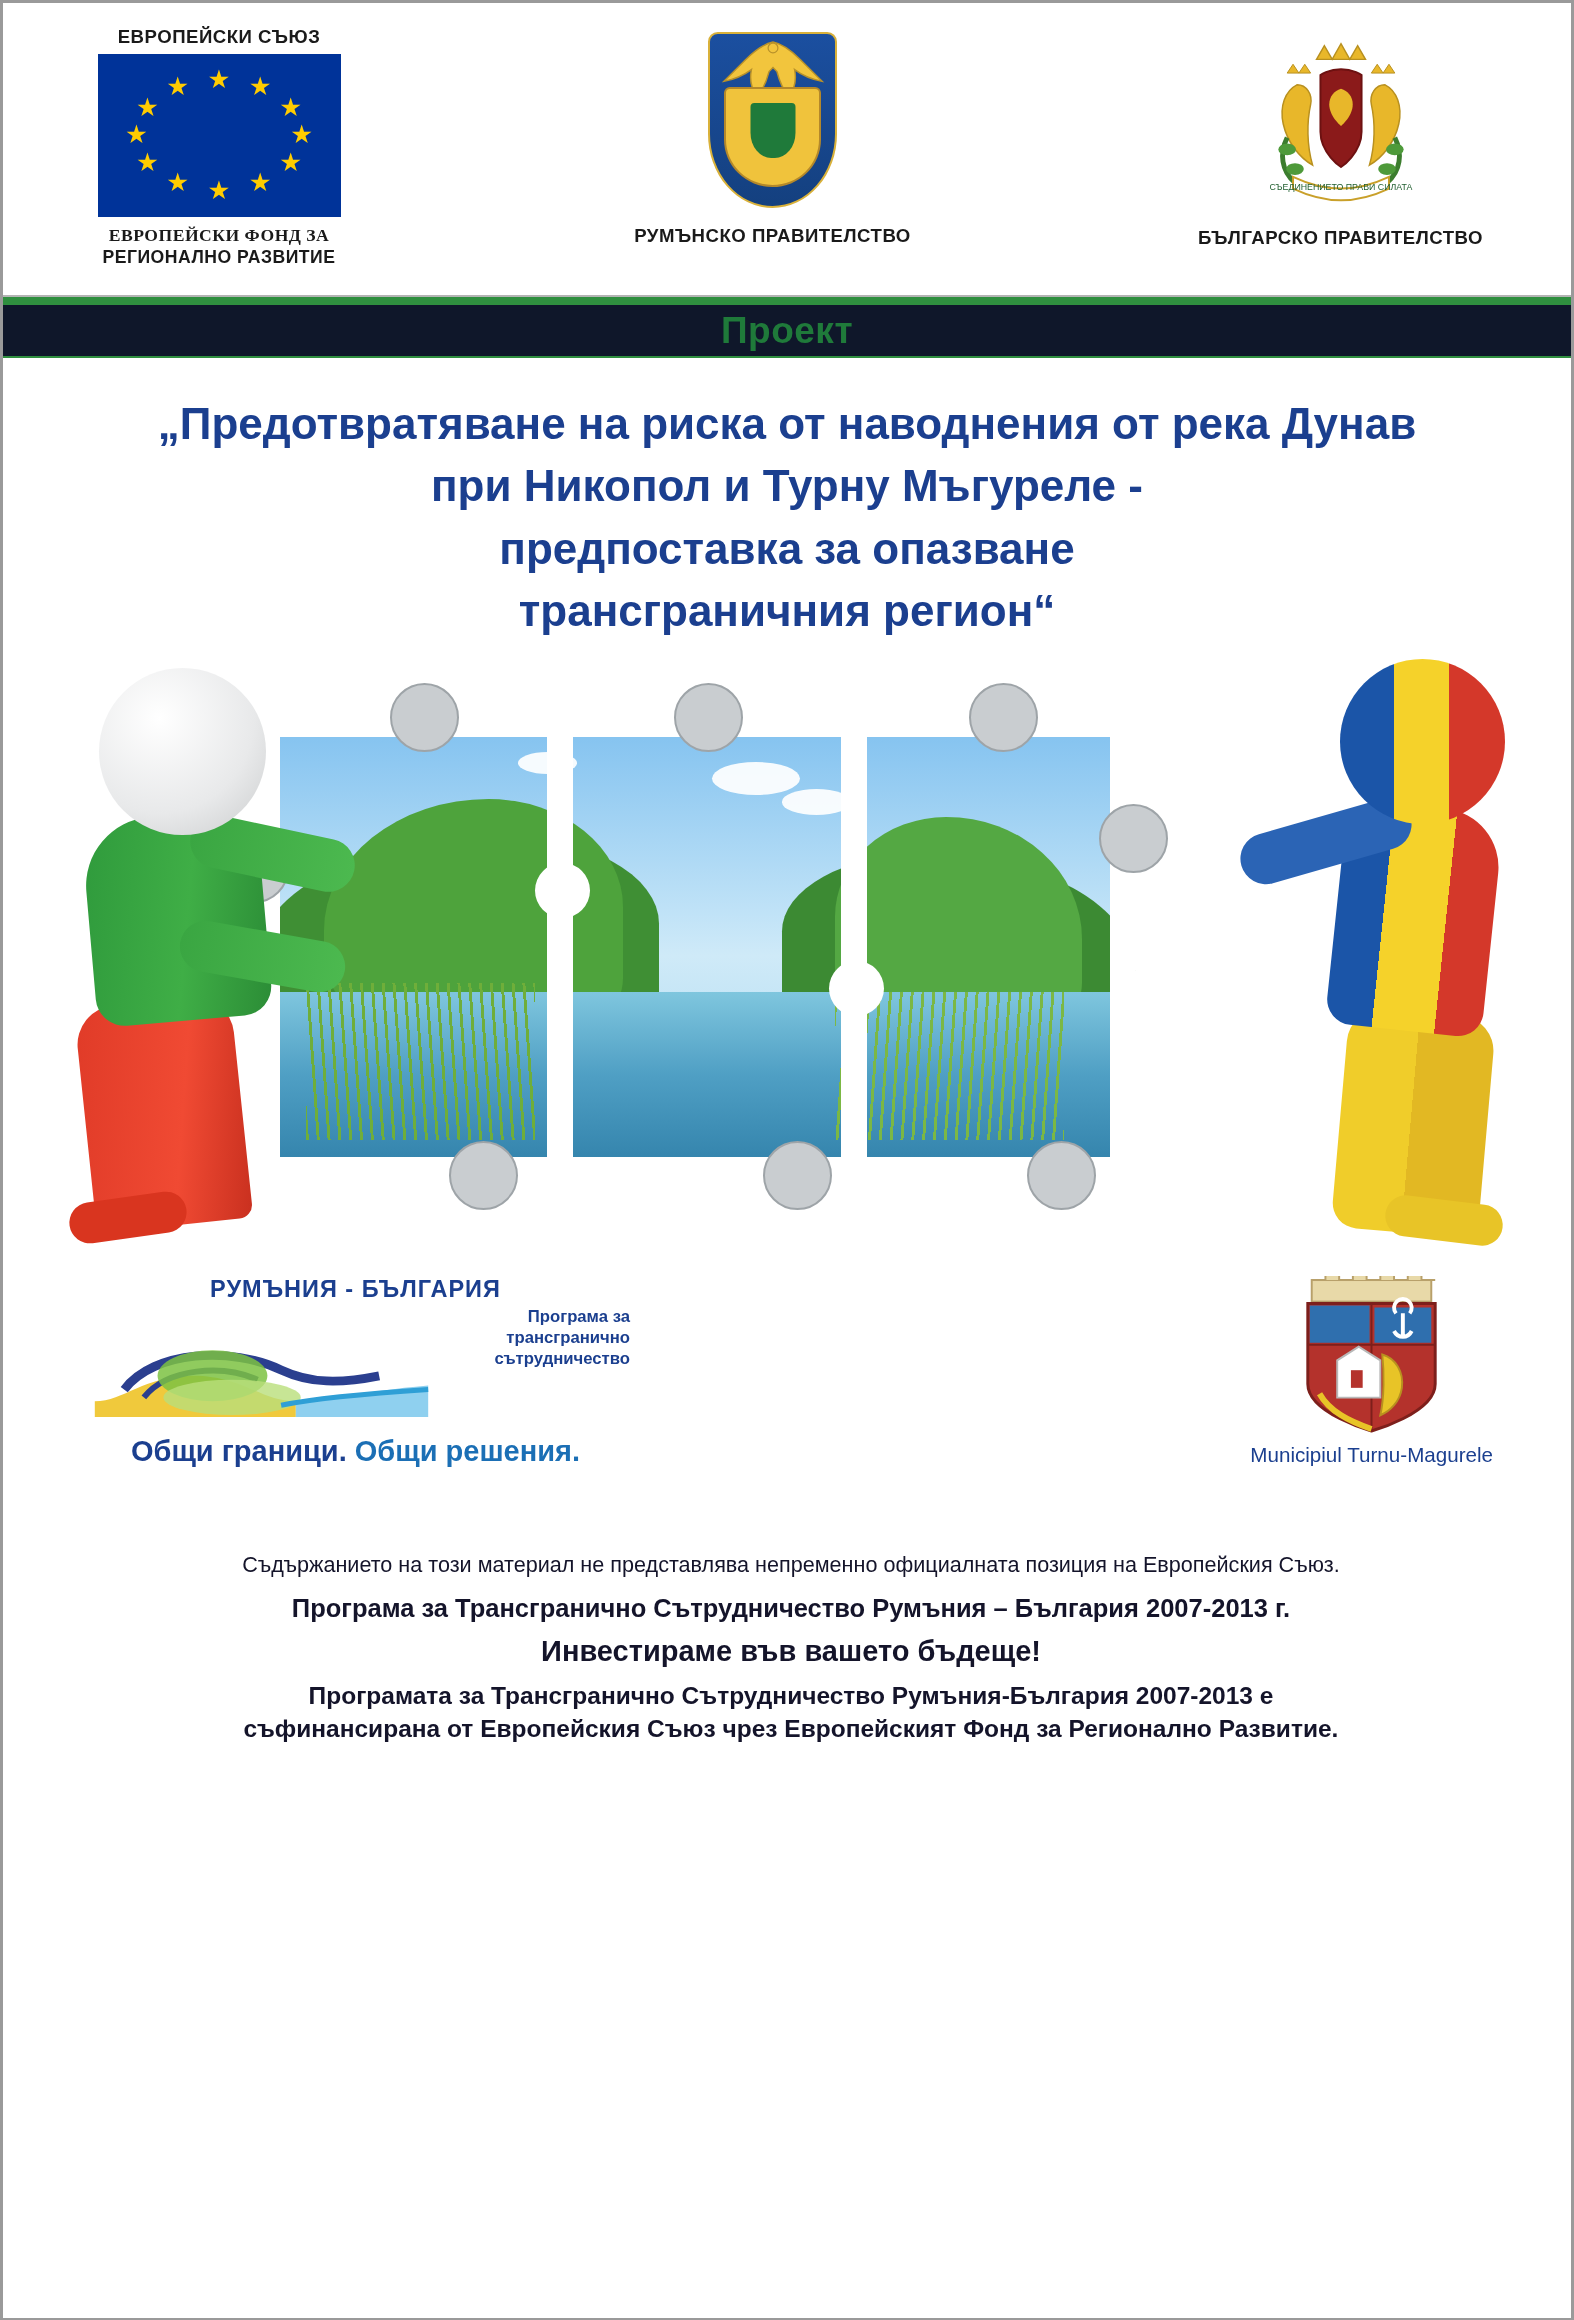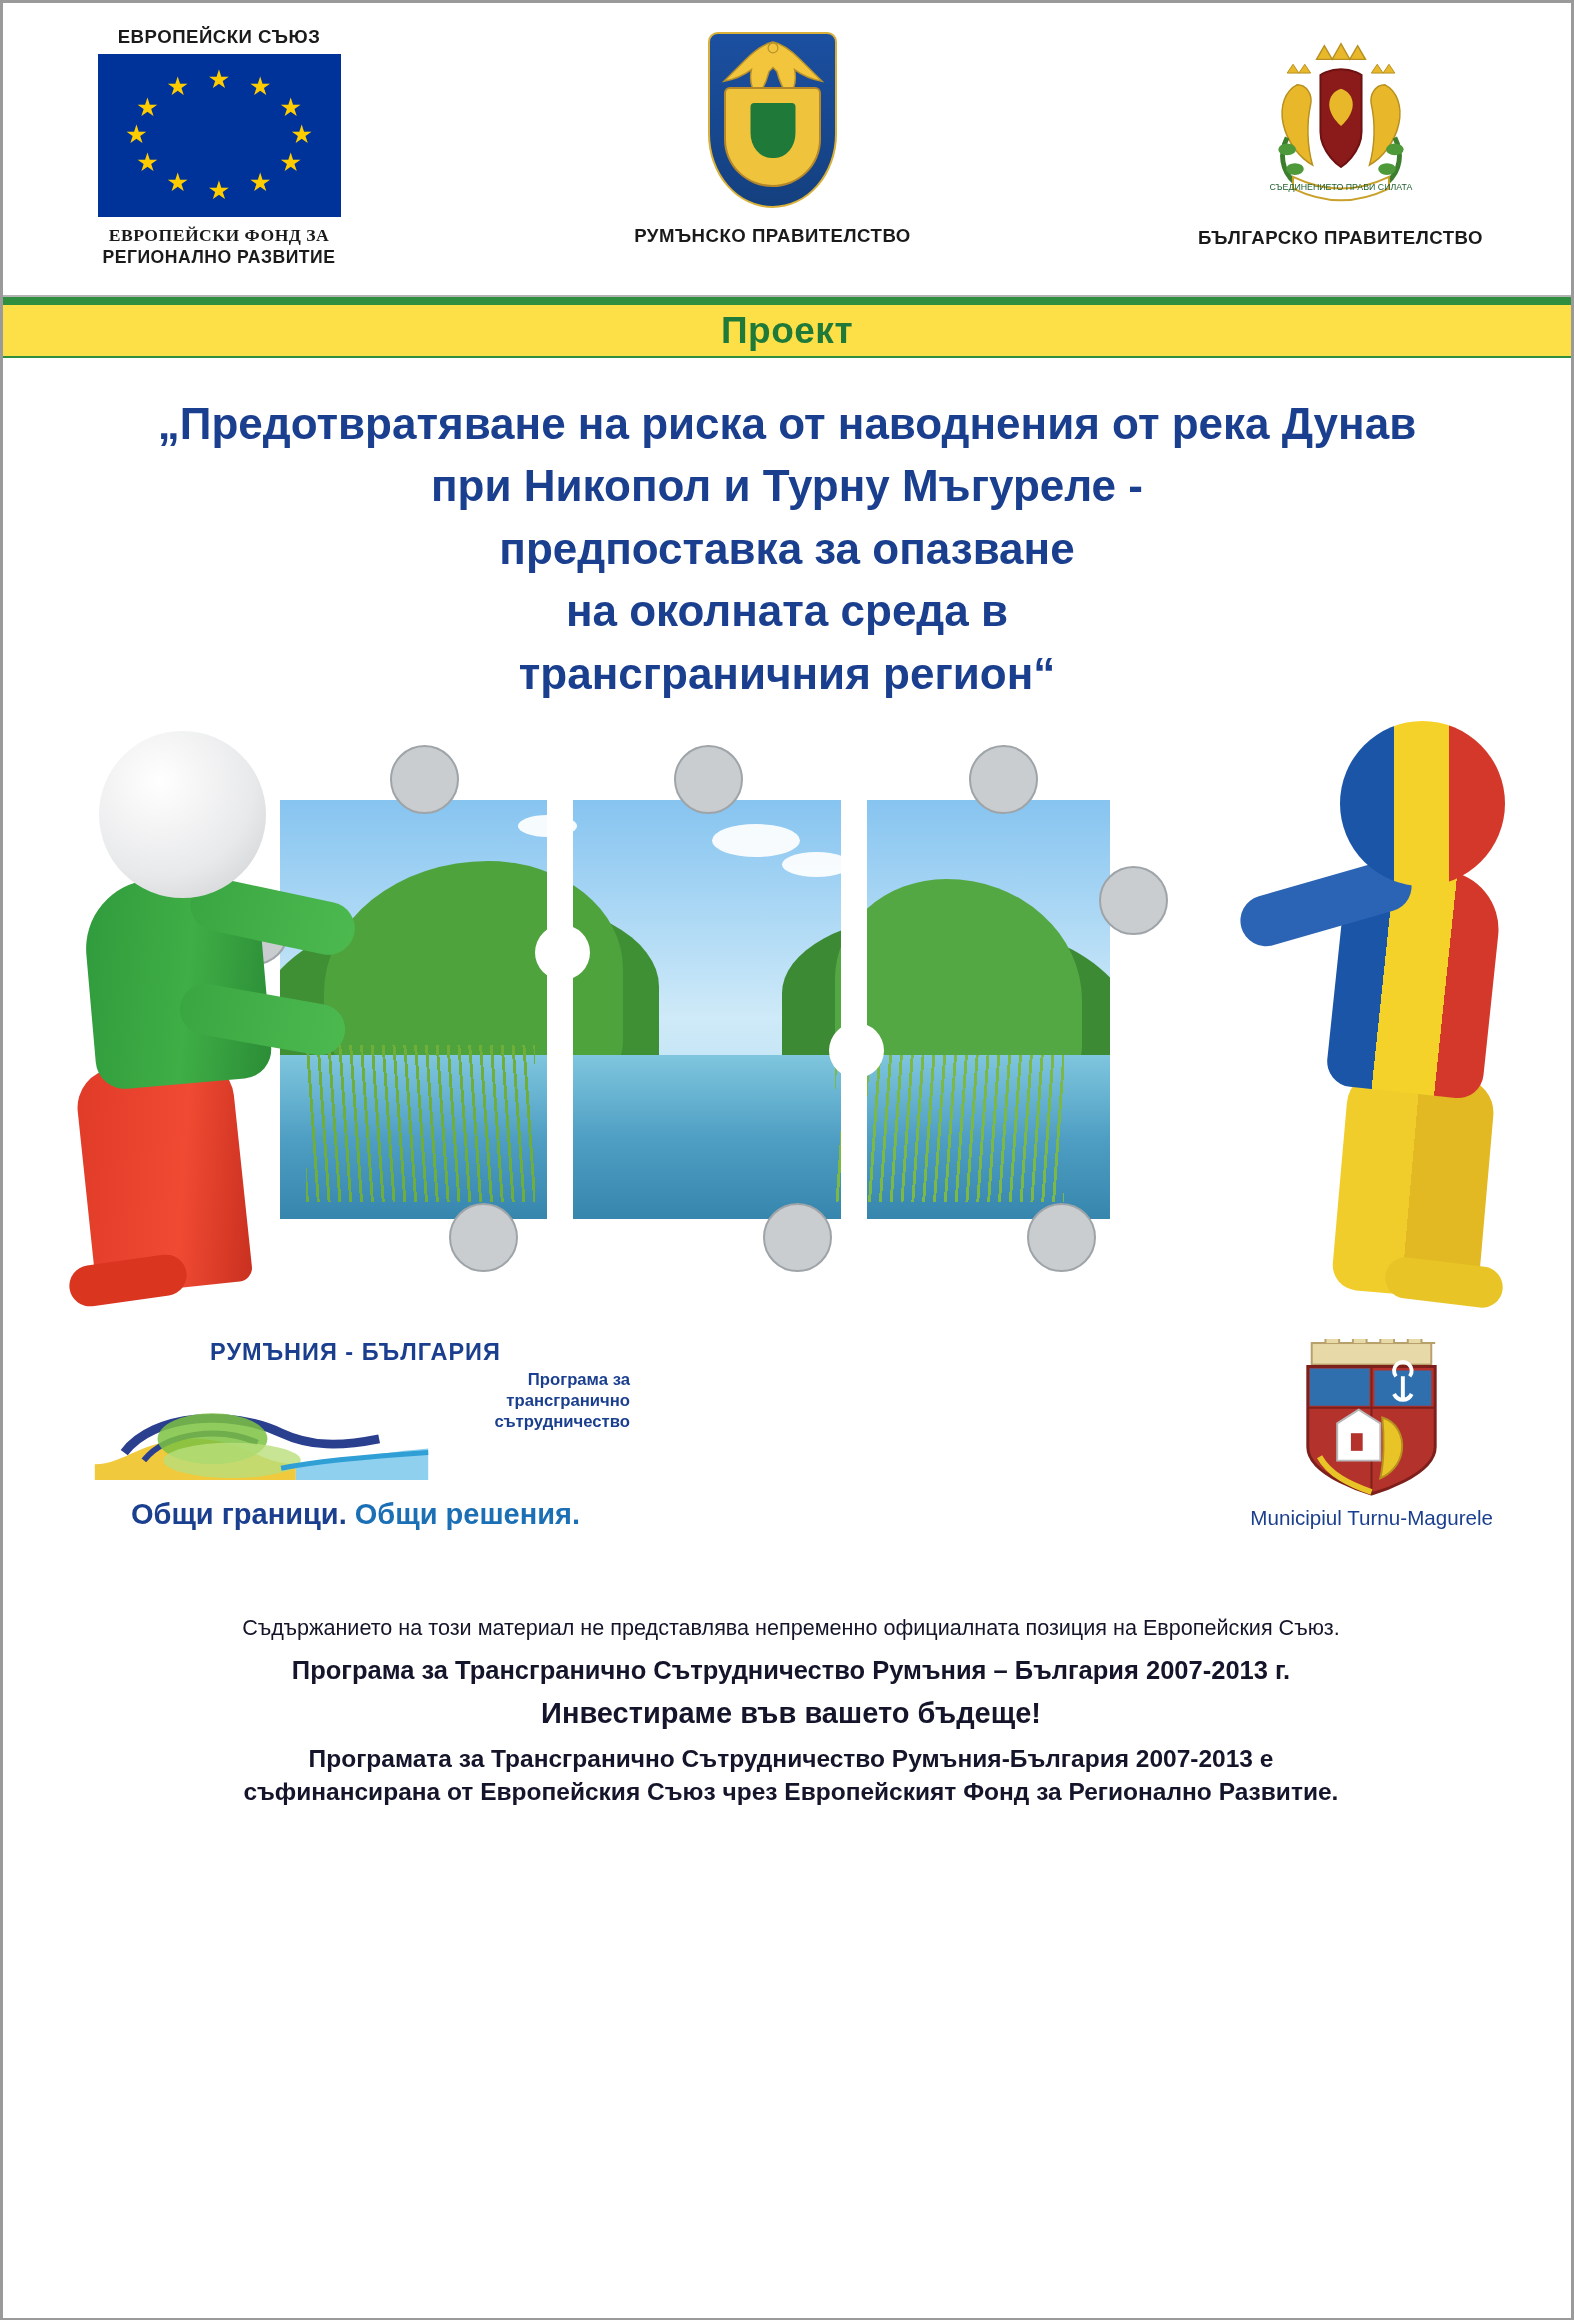--- a/index.html
+++ b/index.html
@@ -94,21 +94,21 @@
   .bg-wrap { width: 323px; padding-top: 5.9px; }
   .bg-arms {
     width: 186px; height: 186px; margin: 0 auto 9.8px auto;
     position: relative;
   }
   .bg-cap { color: #1f7a3a; }
 
   
   .project-bar {
     height: 61px;
-    background: #fde047;
+    background: #0f172a;
     border-top: 8.8px solid #2f8f3f;
     border-bottom: 2.9px solid #2f8f3f;
     display: flex; align-items: center; justify-content: center;
   }
   .project-bar .label {
     font-size: 37px; font-weight: bold; color: #1f7a3a;
     letter-spacing: 0.5px;
   }
 
   
@@ -313,21 +313,20 @@
   </div>
 
   <div class="project-bar">
     <span class="label">Проект</span>
   </div>
 
   <div class="title">
     <span class="ln">„Предотвратяване на риска от наводнения от река Дунав</span>
     <span class="ln">при Никопол и Турну Мъгуреле -</span>
     <span class="ln">предпоставка за опазване</span>
-    <span class="ln">на околната среда в</span>
     <span class="ln">трансграничния регион“</span>
   </div>
 
   <div class="illus">
 
     <div class="puzzle-photo">
       <div class="sky"></div>
       <div class="cloud" style="left:52%;top:10%;width:88px;height:33px;"></div>
       <div class="cloud" style="left:60%;top:16%;width:69px;height:25.5px;"></div>
       <div class="cloud" style="left:30%;top:8%;width:59px;height:21.6px;"></div>

